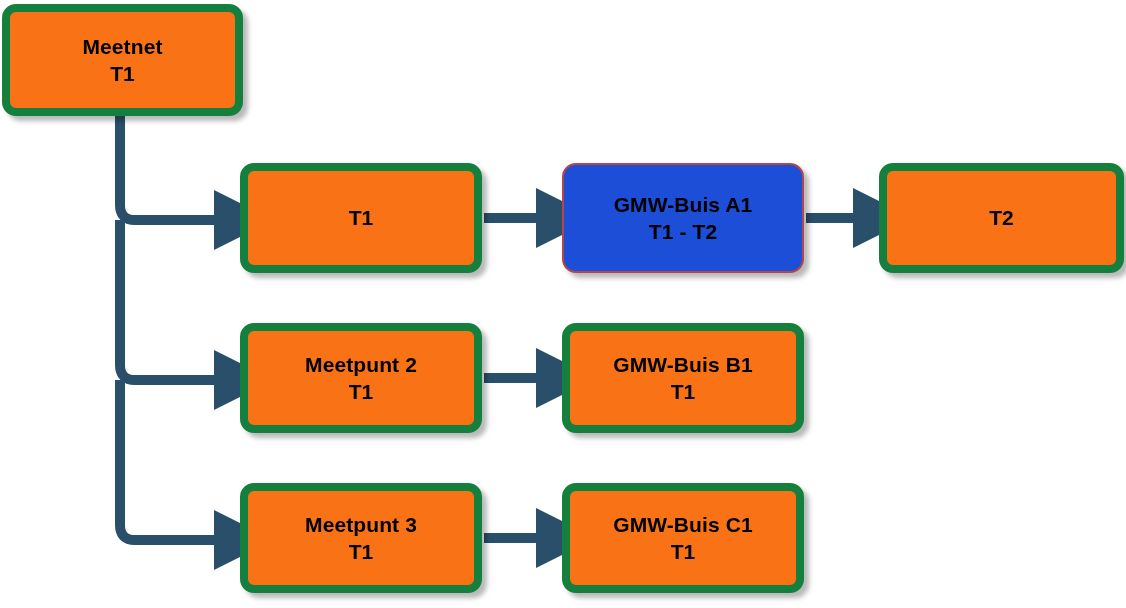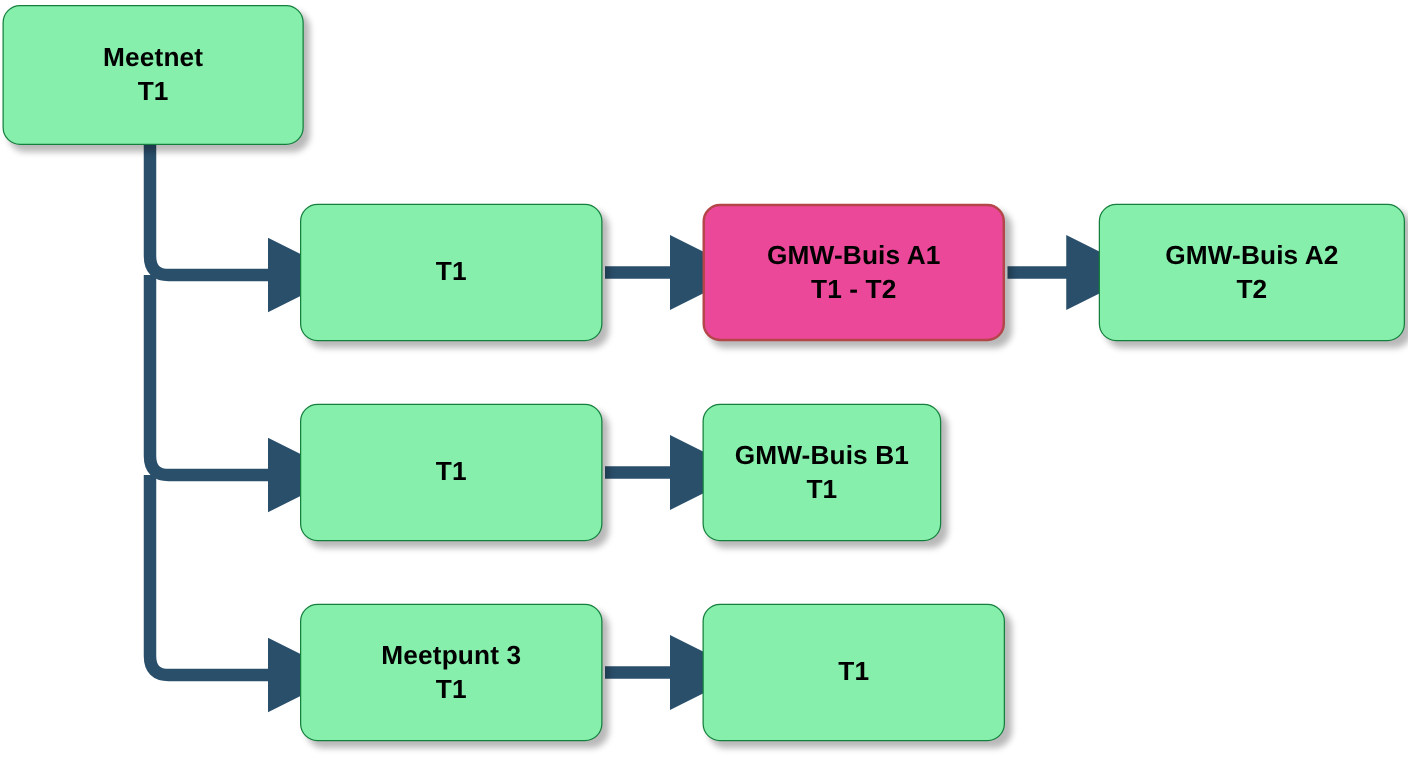--- a/index.html
+++ b/index.html
@@ -26,25 +26,25 @@
     text-align:center;
     color:#000000;
     font-weight:bold;
     font-size:21px;
     line-height:1.30;
     letter-spacing:0.1px;
     box-shadow:5px 5px 5px rgba(0,0,0,0.28);
   }
   .node .ln{display:block;white-space:nowrap;}
   .node.blue{
-    background:#86efac;
-    border:1px solid #15803d;
+    background:#f97316;
+    border:8px solid #15803d;
   }
   .node.red{
-    background:#ec4899;
+    background:#1d4ed8;
     border:2px solid #b4464a;
   }
 </style>
 </head>
 <body>
 
 <div id="canvas">
 
   <svg id="wires" viewBox="0 0 1126 608" width="1126" height="608" xmlns="http://www.w3.org/2000/svg">
     <defs>
@@ -75,35 +75,36 @@
   <div class="node blue" style="left:240px;top:163px;width:242px;height:110px;">
     <span class="ln">T1</span>
   </div>
 
   <div class="node red" style="left:562px;top:163px;width:242px;height:110px;">
     <span class="ln">GMW-Buis A1</span>
     <span class="ln">T1 - T2</span>
   </div>
 
   <div class="node blue" style="left:879px;top:163px;width:245px;height:110px;">
-    <span class="ln">GMW-Buis A2</span>
     <span class="ln">T2</span>
   </div>
 
   <div class="node blue" style="left:240px;top:323px;width:242px;height:110px;">
+    <span class="ln">Meetpunt 2</span>
     <span class="ln">T1</span>
   </div>
 
-  <div class="node blue" style="left:562px;top:323px;width:191px;height:110px;">
+  <div class="node blue" style="left:562px;top:323px;width:242px;height:110px;">
     <span class="ln">GMW-Buis B1</span>
     <span class="ln">T1</span>
   </div>
 
   <div class="node blue" style="left:240px;top:483px;width:242px;height:110px;align-items:center;">
     <span class="ln">Meetpunt 3</span>
     <span class="ln">T1</span>
   </div>
 
   <div class="node blue" style="left:562px;top:483px;width:242px;height:110px;">
+    <span class="ln">GMW-Buis C1</span>
     <span class="ln">T1</span>
   </div>
 
 </div>
 
 </body></html>

